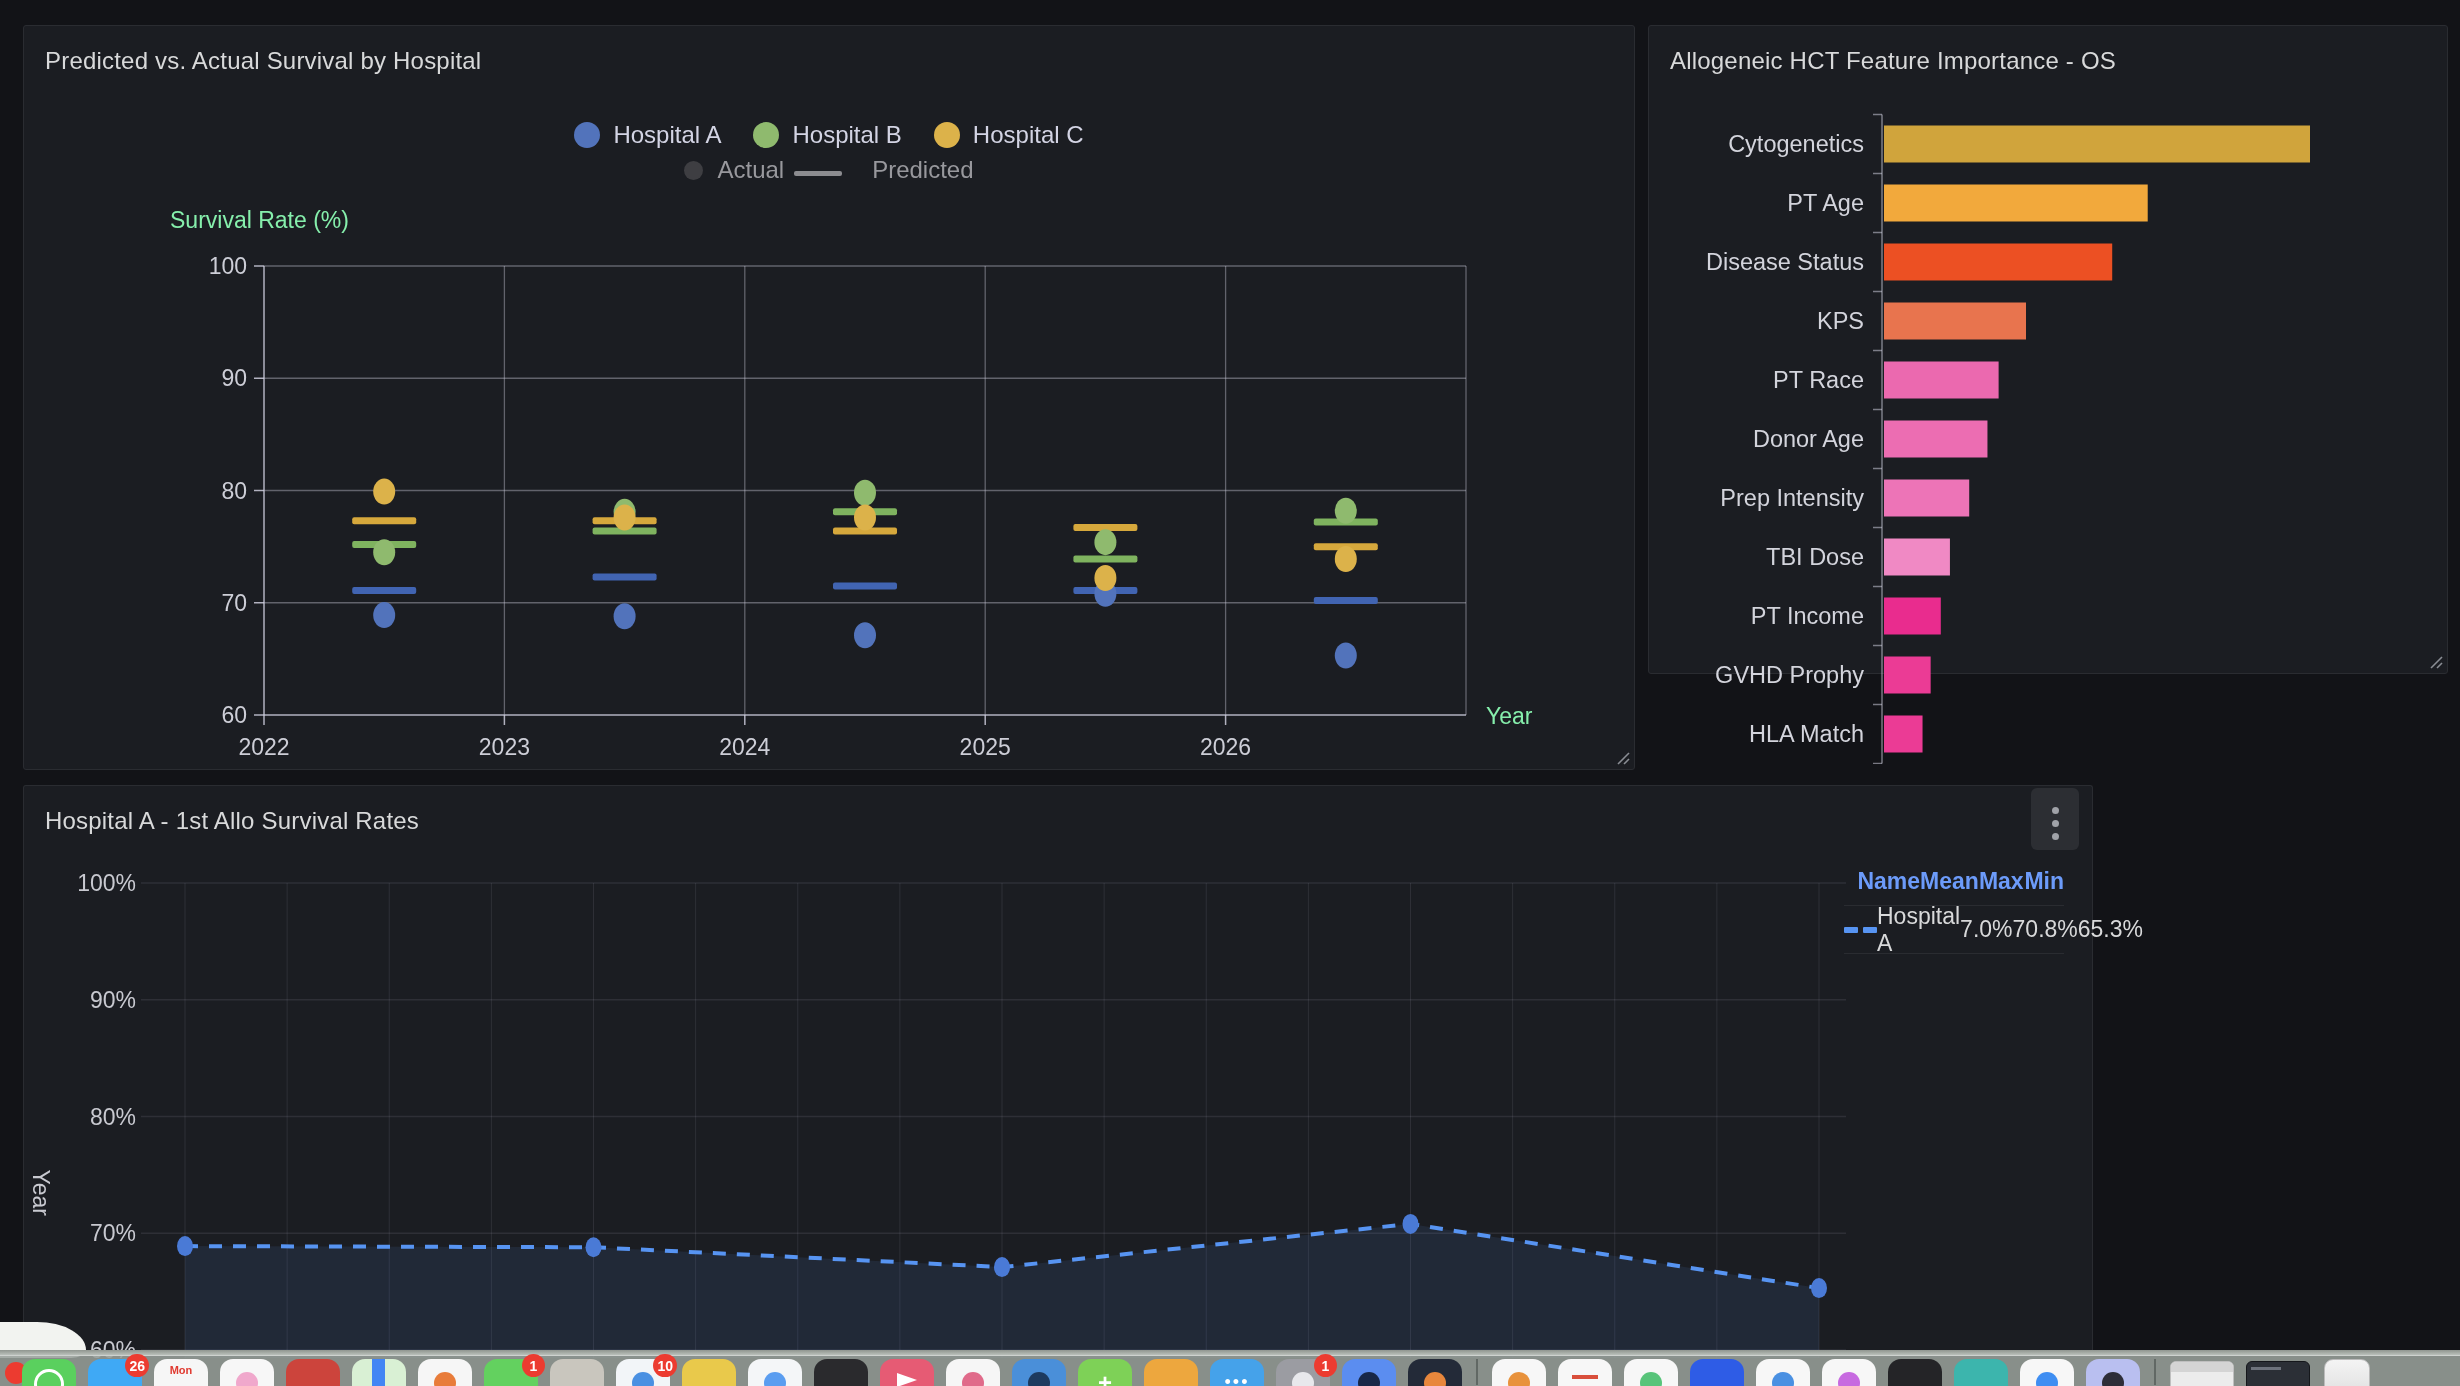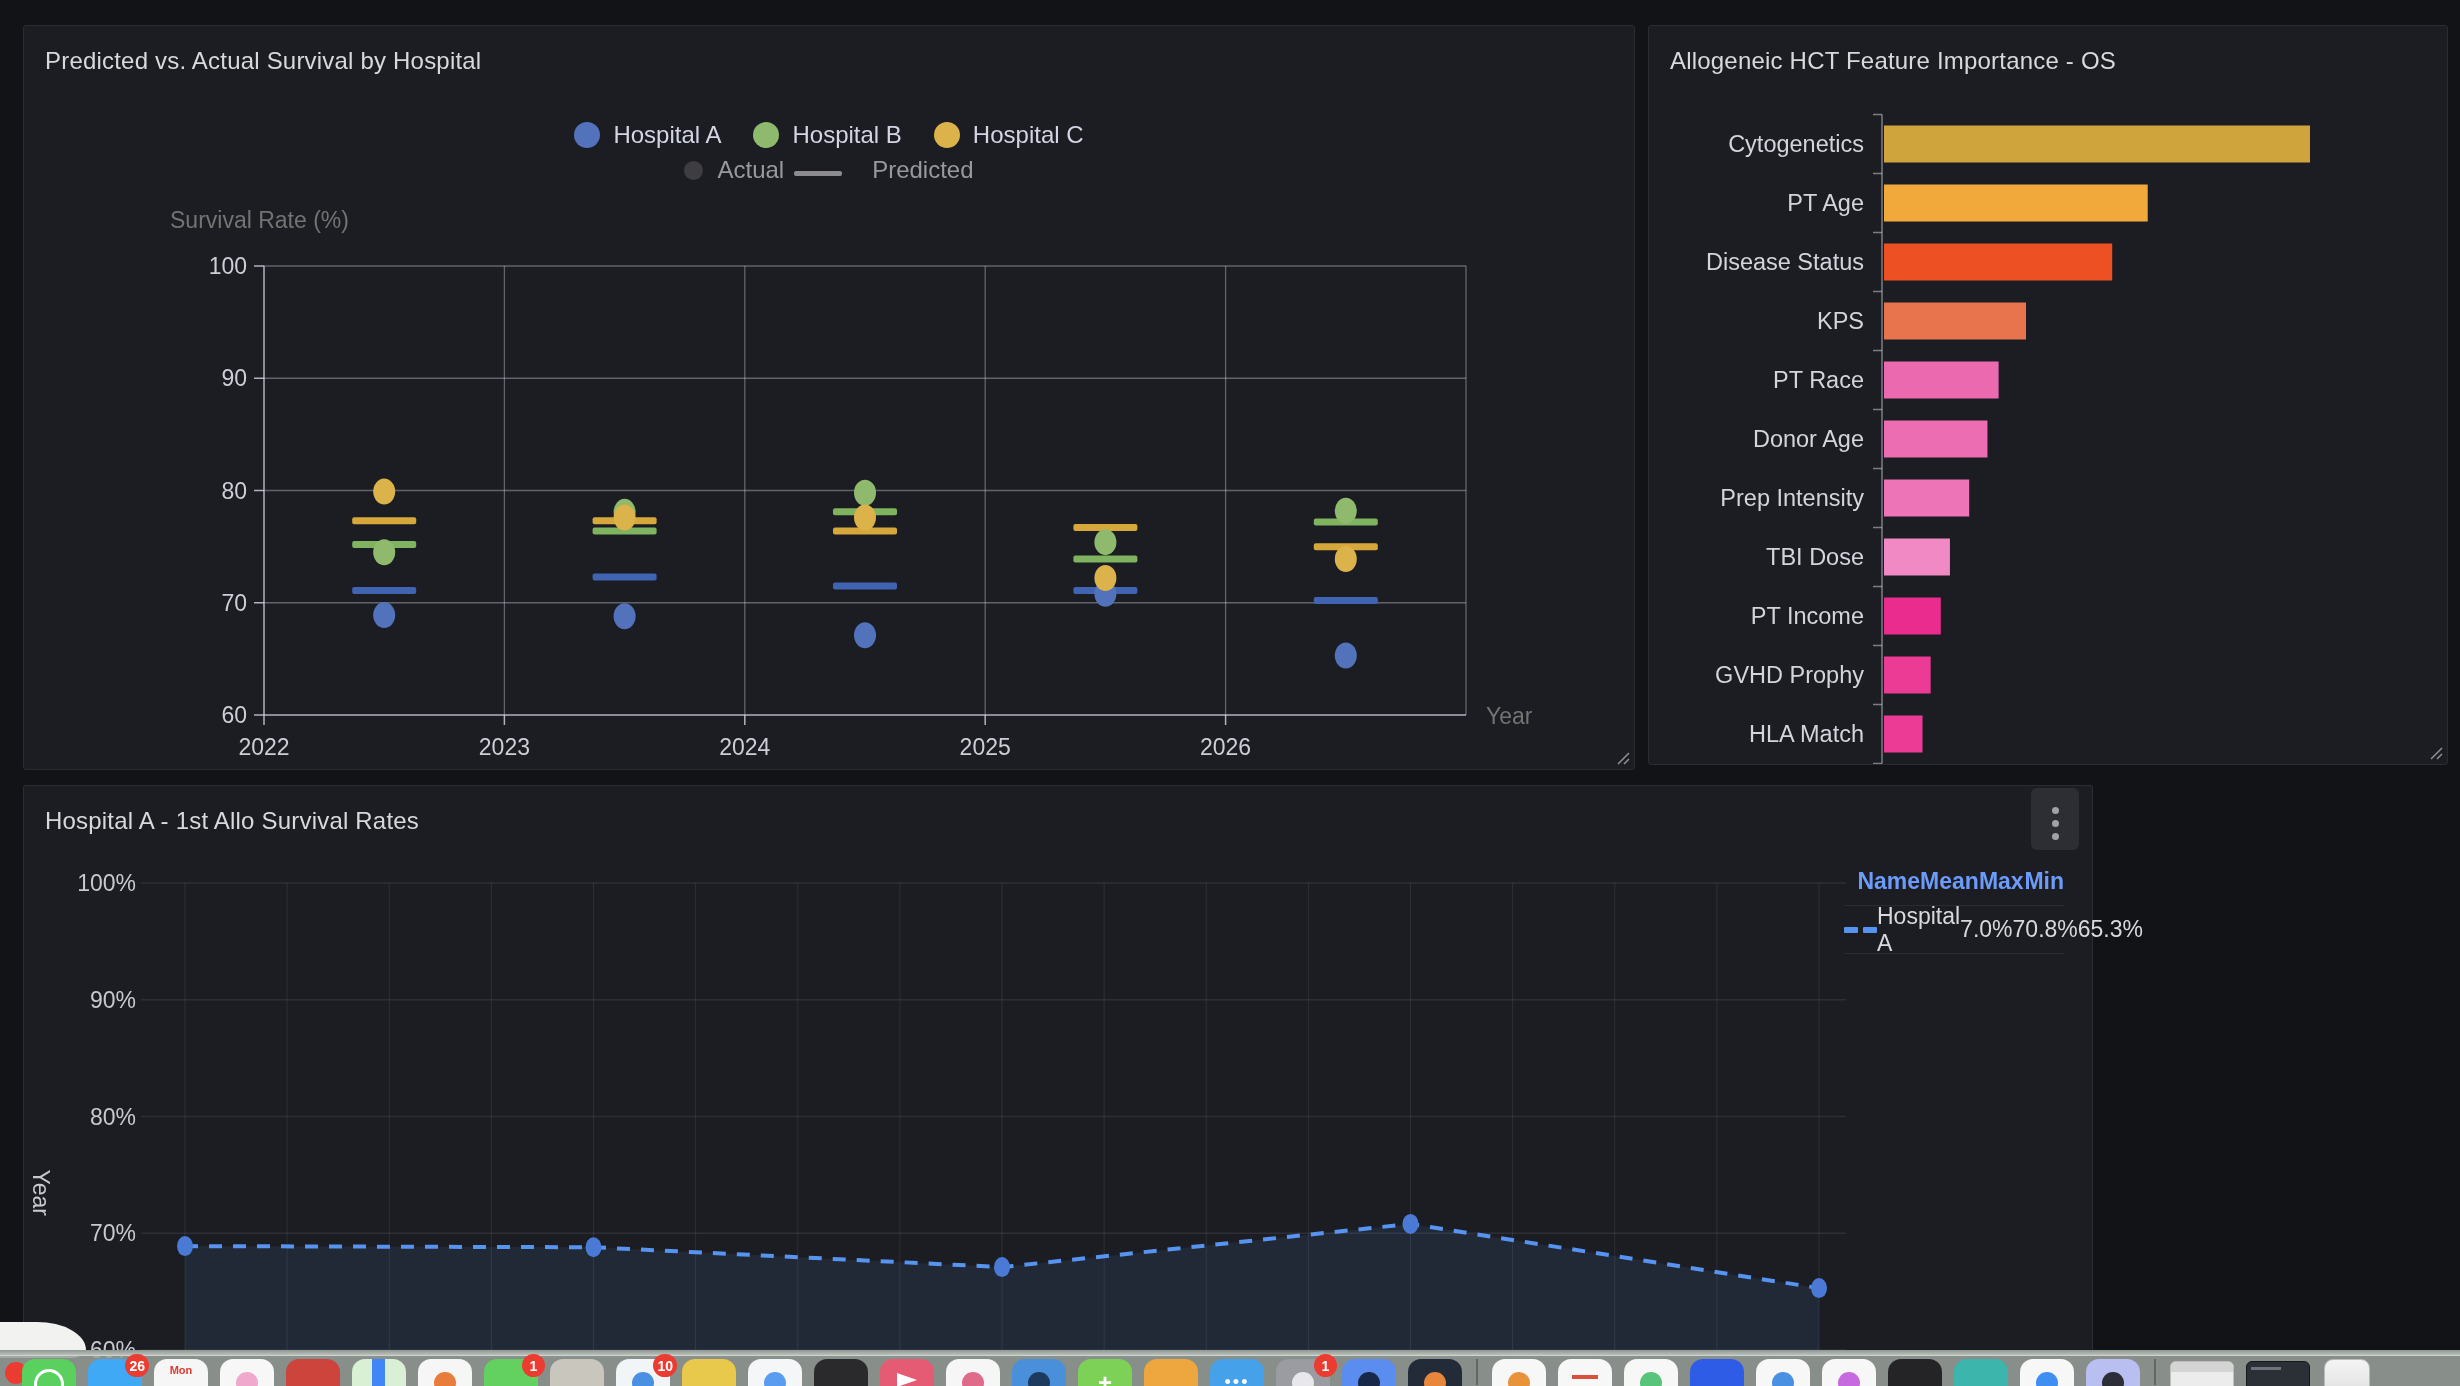--- a/index.html
+++ b/index.html
@@ -1,32 +1,32 @@
 <!DOCTYPE html>
 <html><head>
 <meta charset="utf-8">
 <style>
   html,body{margin:0;padding:0;background:#121317;}
   #screen{position:relative;width:2460px;height:1386px;overflow:hidden;
           font-family:"Liberation Sans","DejaVu Sans",sans-serif;background:#121317;}
   .panel{position:absolute;background:#1b1d22;border:1px solid #2a2c31;border-radius:3px;box-sizing:border-box;}
   #panel-scatter{left:23px;top:25px;width:1612px;height:745px;}
-  #panel-importance{left:1648px;top:25px;width:800px;height:740px;}
+  #panel-importance{left:1648px;top:25px;width:800px;height:649px;}
   #panel-timeseries{left:23px;top:785px;width:2070px;height:573px;border-bottom:none;}
   .panel-title{position:absolute;left:21px;top:21px;font-size:24px;font-weight:500;color:#d8d9da;letter-spacing:.2px;white-space:nowrap;}
   .chart-svg{position:absolute;left:0;top:0;}
   
   #scatter-legend{position:absolute;left:0;right:0;top:95px;display:flex;flex-direction:column;align-items:center;gap:7px;}
   .leg-row{display:flex;align-items:center;gap:14px;}
   .leg-item{display:flex;align-items:center;gap:13px;margin:0 9px;font-size:24px;color:#d3d4e4;}
   .leg-dot{width:26px;height:26px;border-radius:50%;}
   .leg-item2{display:flex;align-items:center;font-size:24px;color:#98989d;}
   .leg-dot-sm{width:19px;height:19px;border-radius:50%;background:#3e3e42;margin-right:14px;}
   .leg-line{width:48px;height:5px;background:#8c8c90;margin-left:-32px;margin-top:6px;border-radius:2px;}
-  .axis-title{position:absolute;font-size:23px;color:#737373;white-space:nowrap;}
+  .axis-title{position:absolute;font-size:23px;color:#86efac;white-space:nowrap;}
   #scatter-ytitle{left:146px;top:181px;}
   #scatter-xtitle{left:1462px;top:677px;}
   #ts-ytitle{left:-14px;top:400px;width:60px;transform:rotate(90deg);color:#c8c9d0;}
   
   .resize-handle{position:absolute;right:4px;bottom:4px;width:16px;height:16px;}
   
   #ts-kebab{position:absolute;right:13px;top:2px;width:48px;height:62px;background:#2c2e33;border-radius:6px;cursor:pointer;}
   #ts-kebab .kdot{position:absolute;left:50%;width:7px;height:7px;margin-left:-3.5px;border-radius:50%;background:#a0a2a8;}
   
   #ts-table{position:absolute;left:1820px;right:28px;top:72px;font-size:23px;color:#d8d9da;}

